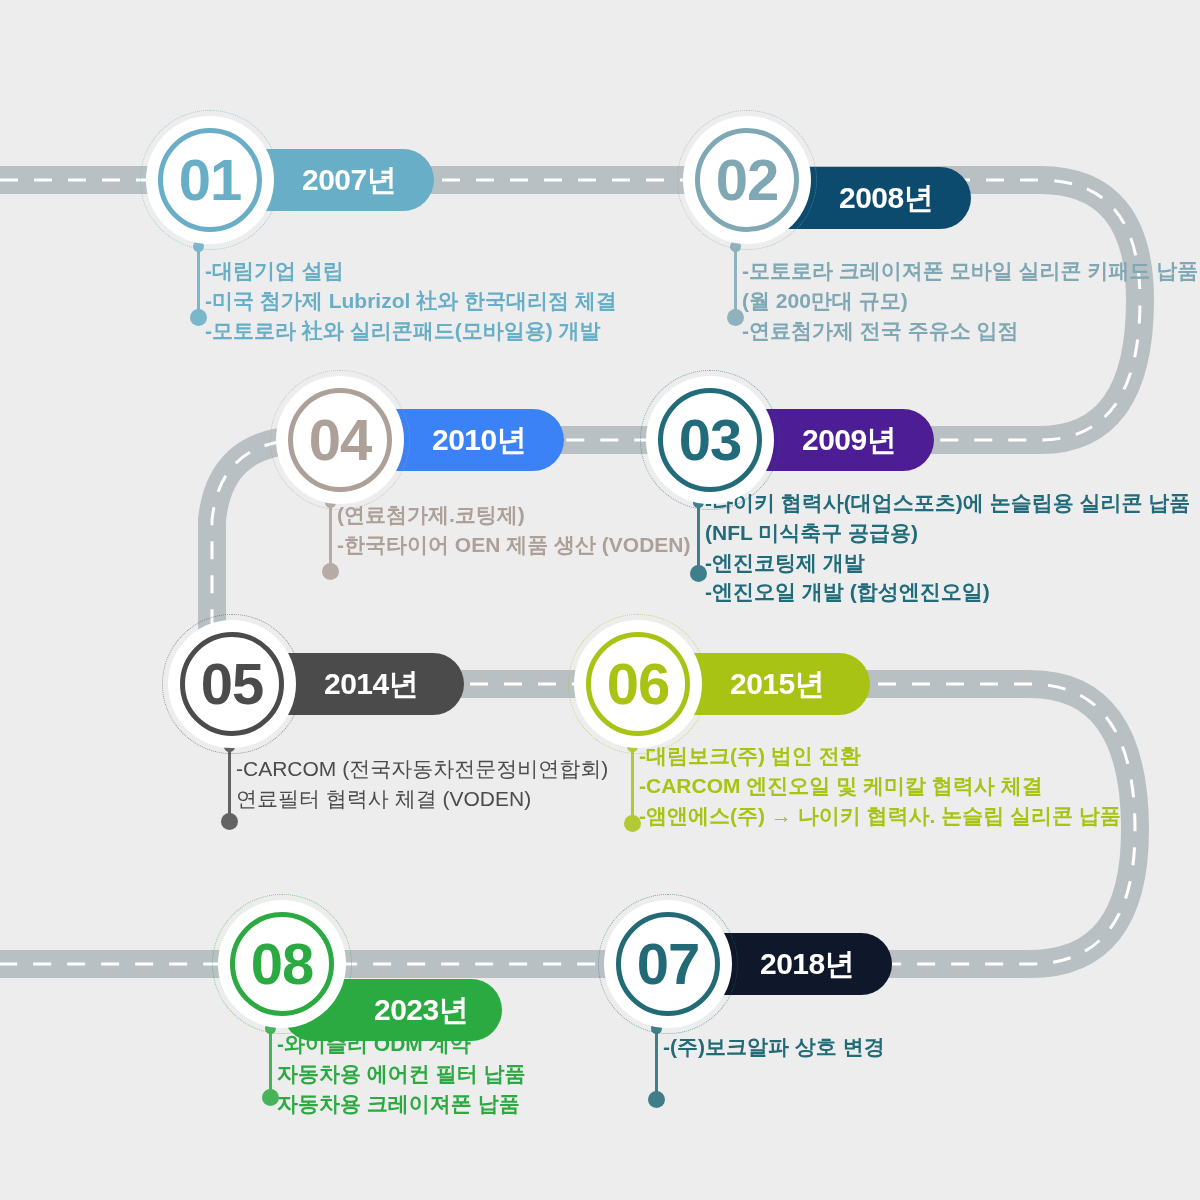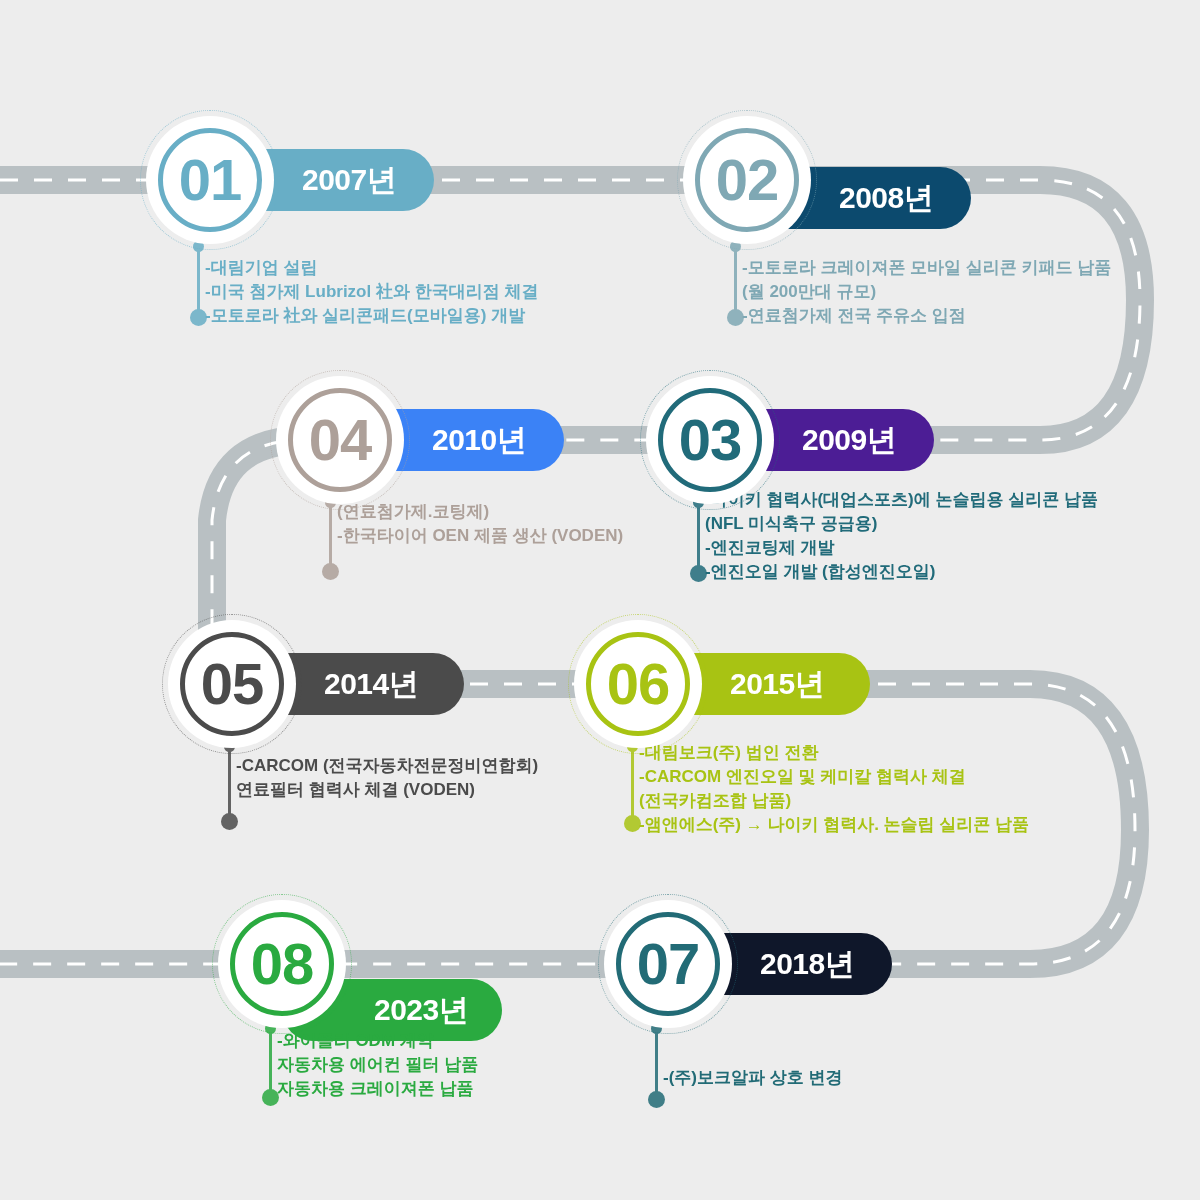--- a/index.html
+++ b/index.html
@@ -78,27 +78,27 @@
   }
   .stem-dot {
     position: absolute;
     width: 17px; height: 17px;
     border-radius: 50%;
     background: currentColor;
     left: -7px; bottom: -8px;
   }
   .desc {
     position: absolute;
-    font-size: 17px;
+    font-size: 21px;
     font-weight: bold;
     line-height: 1.42;
     white-space: nowrap;
     z-index: 2;
   }
-  .desc.thin { font-weight: bold; }
+  .desc.thin { font-weight: normal; }
   .desc div { display: block; }
 </style>
 </head>
 <body>
 
 <div id="stage">
 
   <svg id="road" viewBox="0 0 1200 1200" preserveAspectRatio="none" aria-hidden="true">
     <g fill="none" stroke-linecap="butt">
 
@@ -205,36 +205,35 @@
             <div class="num">06</div>
           </div>
         </div>
         <div class="stem" style="left: 631px; top: 744px; height: 80px;">
           <span class="stem-top"></span>
           <span class="stem-dot"></span>
         </div>
         <div class="desc" style="left: 639px; top: 741px;">
           <div>-대림보크(주) 법인 전환</div>
           <div>-CARCOM 엔진오일 및 케미칼 협력사 체결</div>
-          <div> (전국카컴조합 납품)</div>
           <div>-앰앤에스(주) → 나이키 협력사. 논슬립 실리콘 납품</div>
         </div>
       </div>
       <div class="node" style="color: rgb(34, 107, 118);">
         <div class="pill" style="left: 668px; top: 933px; width: 224px; background: #0f172a;">2018년</div>
         <div class="circle" style="left: 604px; top: 900px;">
           <div class="ring">
             <div class="num">07</div>
           </div>
         </div>
         <div class="stem" style="left: 655px; top: 1026px; height: 74px;">
           <span class="stem-top"></span>
           <span class="stem-dot"></span>
         </div>
-        <div class="desc" style="left: 663px; top: 1032px; margin-top: 34px;">
+        <div class="desc" style="left: 663px; top: 1032px;">
           <div>-(주)보크알파 상호 변경</div>
         </div>
       </div>
       <div class="node" style="color: rgb(42, 170, 64);">
         <div class="pill" style="left: 282px; top: 979px; width: 220px; background: rgb(42, 170, 64);">2023년</div>
         <div class="circle" style="left: 218px; top: 900px;">
           <div class="ring">
             <div class="num">08</div>
           </div>
         </div>

